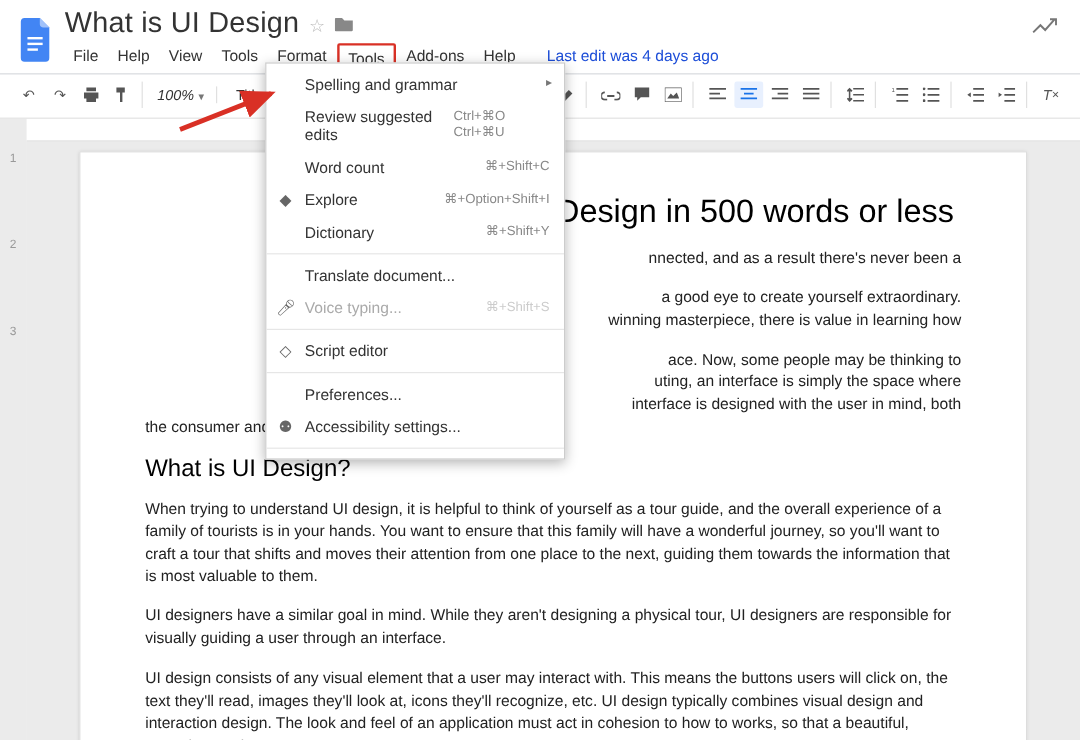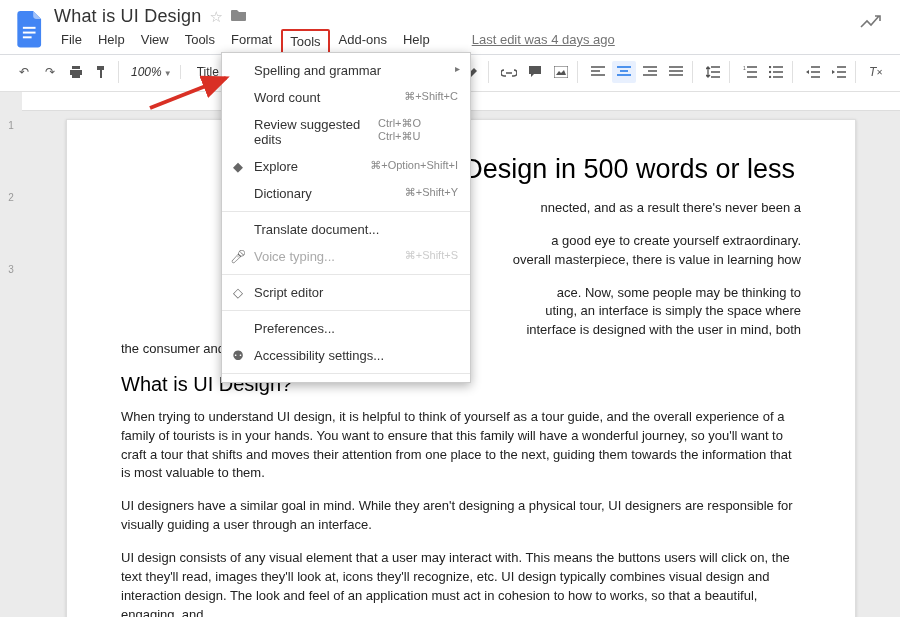--- a/index.html
+++ b/index.html
@@ -1,27 +1,27 @@
 <!DOCTYPE html>
 <html><head>
 <meta charset="utf-8">
 <style>
   html,body{margin:0;padding:0;font-family:Arial,"Helvetica Neue",Helvetica,sans-serif;font-size:13px;color:#222;background:#eee;width:900px;height:617px;overflow:hidden;}
   .header{background:#fff;border-bottom:1px solid #dadce0;padding:6px 12px 0 12px;position:relative;}
   .row{display:flex;align-items:center;}
   .logo{width:36px;height:36px;display:flex;align-items:center;justify-content:center;margin-right:6px;}
   .logo svg{width:30px;height:38px;}
   .title-area{flex:1;}
-  .doc-title{font-size:18px;color:#333;letter-spacing:.2px;}
+  .doc-title{font-size:24px;color:#333;letter-spacing:.2px;}
   .star{margin-left:8px;color:#bbb;font-size:15px;}
   .folder{margin-left:8px;color:#999;}
   .menubar{display:flex;gap:2px;margin-top:2px;font-size:13px;color:#333;}
   .menubar span{padding:3px 7px;border-radius:2px;}
   .menubar .open{border:2px solid #d93025;position:relative;}
-  .last-edit{color:#737373;text-decoration:underline;margin-left:26px;}
+  .last-edit{color:#1d4ed8;margin-left:10px;}
   .trend{position:absolute;right:18px;top:14px;color:#888;}
   .toolbar{background:#fff;display:flex;align-items:center;gap:4px;padding:6px 8px 8px 8px;border-bottom:1px solid #e0e0e0;font-size:12px;}
   .tbtn{width:24px;height:22px;display:flex;align-items:center;justify-content:center;color:#555;border-radius:2px;}
   .tsec{display:flex;align-items:center;gap:2px;padding:0 4px;border-right:1px solid #e0e0e0;}
   .tsec:last-child{border-right:none;}
   .zoom{font-size:12px;color:#333;padding:0 4px;font-style:italic;}
   .styledd{font-size:12px;color:#333;padding:0 8px;}
   .align-active{background:#e8f0fe;color:#1a73e8;}
   .editor-area{position:relative;display:flex;height:540px;}
   .vruler{width:22px;background:#ebebeb;color:#999;font-size:10px;text-align:center;padding-top:28px;}
@@ -202,26 +202,26 @@
       </div>
   </div>
 </div>
 
 <div class="menu">
   <div class="mi">
       <span>Spelling and grammar</span>
       <span class="sub">▸</span>
     </div>
   <div class="mi">
+      <span>Review suggested edits</span>
+      <span class="sc">Ctrl+⌘O Ctrl+⌘U</span>
+    </div>
+  <div class="mi">
       <span>Word count</span>
       <span class="sc">⌘+Shift+C</span>
-    </div>
-  <div class="mi">
-      <span>Review suggested edits</span>
-      <span class="sc">Ctrl+⌘O Ctrl+⌘U</span>
     </div>
   <div class="mi">
       <span class="ic">◆</span>
       <span>Explore</span>
       <span class="sc">⌘+Option+Shift+I</span>
     </div>
   <div class="mi">
       <span>Dictionary</span>
       <span class="sc">⌘+Shift+Y</span>
     </div>
@@ -265,21 +265,21 @@
     <div>2</div>
     <div>3</div>
   </div>
   <div class="page-wrap">
     <div class="hruler">
         <div class="hruler-inner"></div>
       </div>
     <div class="page">
       <h1 class="doc-h1" style="text-align:right;padding-right:6px;">UI Design in 500 words or less</h1>
       <p class="doc-p" style="text-align:right;">nnected, and as a result there's never been a</p>
-      <p class="doc-p" style="text-align:right;"><span>a good eye to create yourself extraordinary.</span><br><span>overall masterpiece, there is value in learning how</span></p>
+      <p class="doc-p" style="text-align:right;"><span>a good eye to create yourself extraordinary.</span><br><span>winning masterpiece, there is value in learning how</span></p>
       <p class="doc-p"><span style="display:block;text-align:right;">ace. Now, some people may be thinking to</span><span style="display:block;text-align:right;">uting, an interface is simply the space where</span><span style="display:block;text-align:right;">interface is designed with the user in mind, both</span><span>the consumer and business mutually benefit.</span></p>
       <h2 class="doc-h2">What is UI Design?</h2>
       <p class="doc-p">When trying to understand UI design, it is helpful to think of yourself as a tour guide, and the overall experience of a family of tourists is in your hands. You want to ensure that this family will have a wonderful journey, so you'll want to craft a tour that shifts and moves their attention from one place to the next, guiding them towards the information that is most valuable to them.</p>
       <p class="doc-p">UI designers have a similar goal in mind. While they aren't designing a physical tour, UI designers are responsible for visually guiding a user through an interface.</p>
       <p class="doc-p">UI design consists of any visual element that a user may interact with. This means the buttons users will click on, the text they'll read, images they'll look at, icons they'll recognize, etc. UI design typically combines visual design and interaction design. The look and feel of an application must act in cohesion to how to works, so that a beautiful, engaging, and</p>
     </div>
   </div>
 </div>
 
 </body></html>

